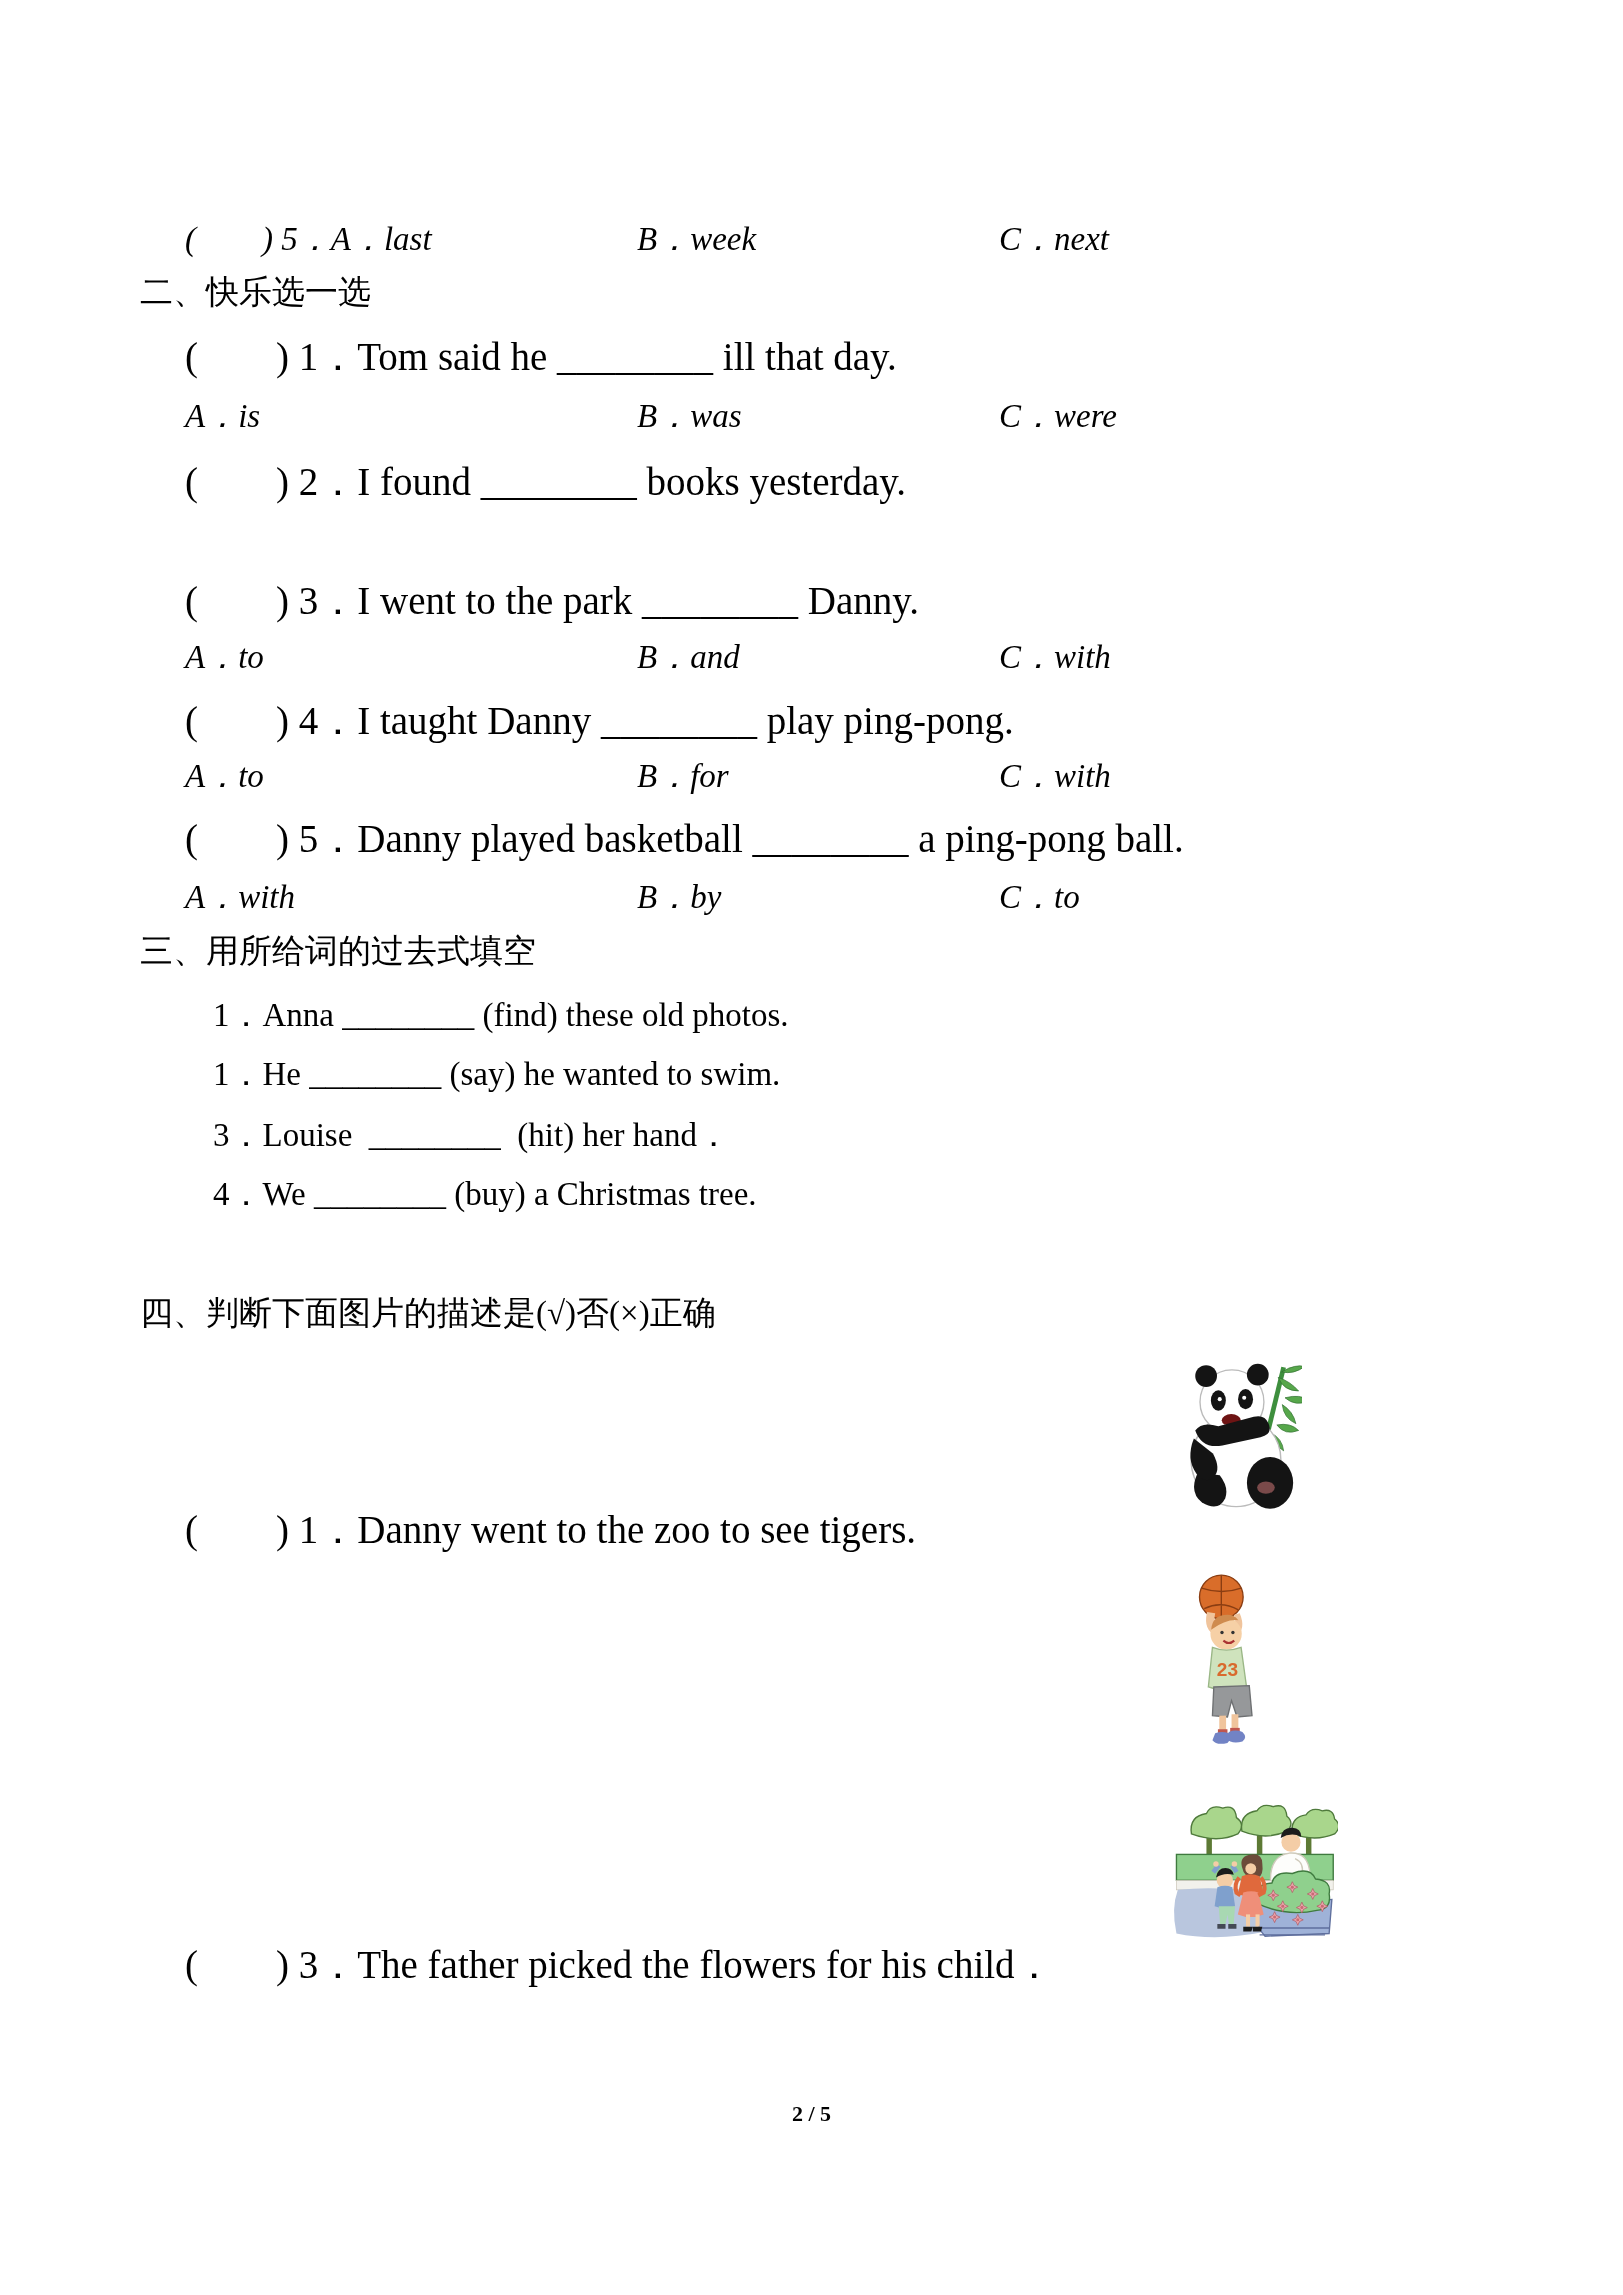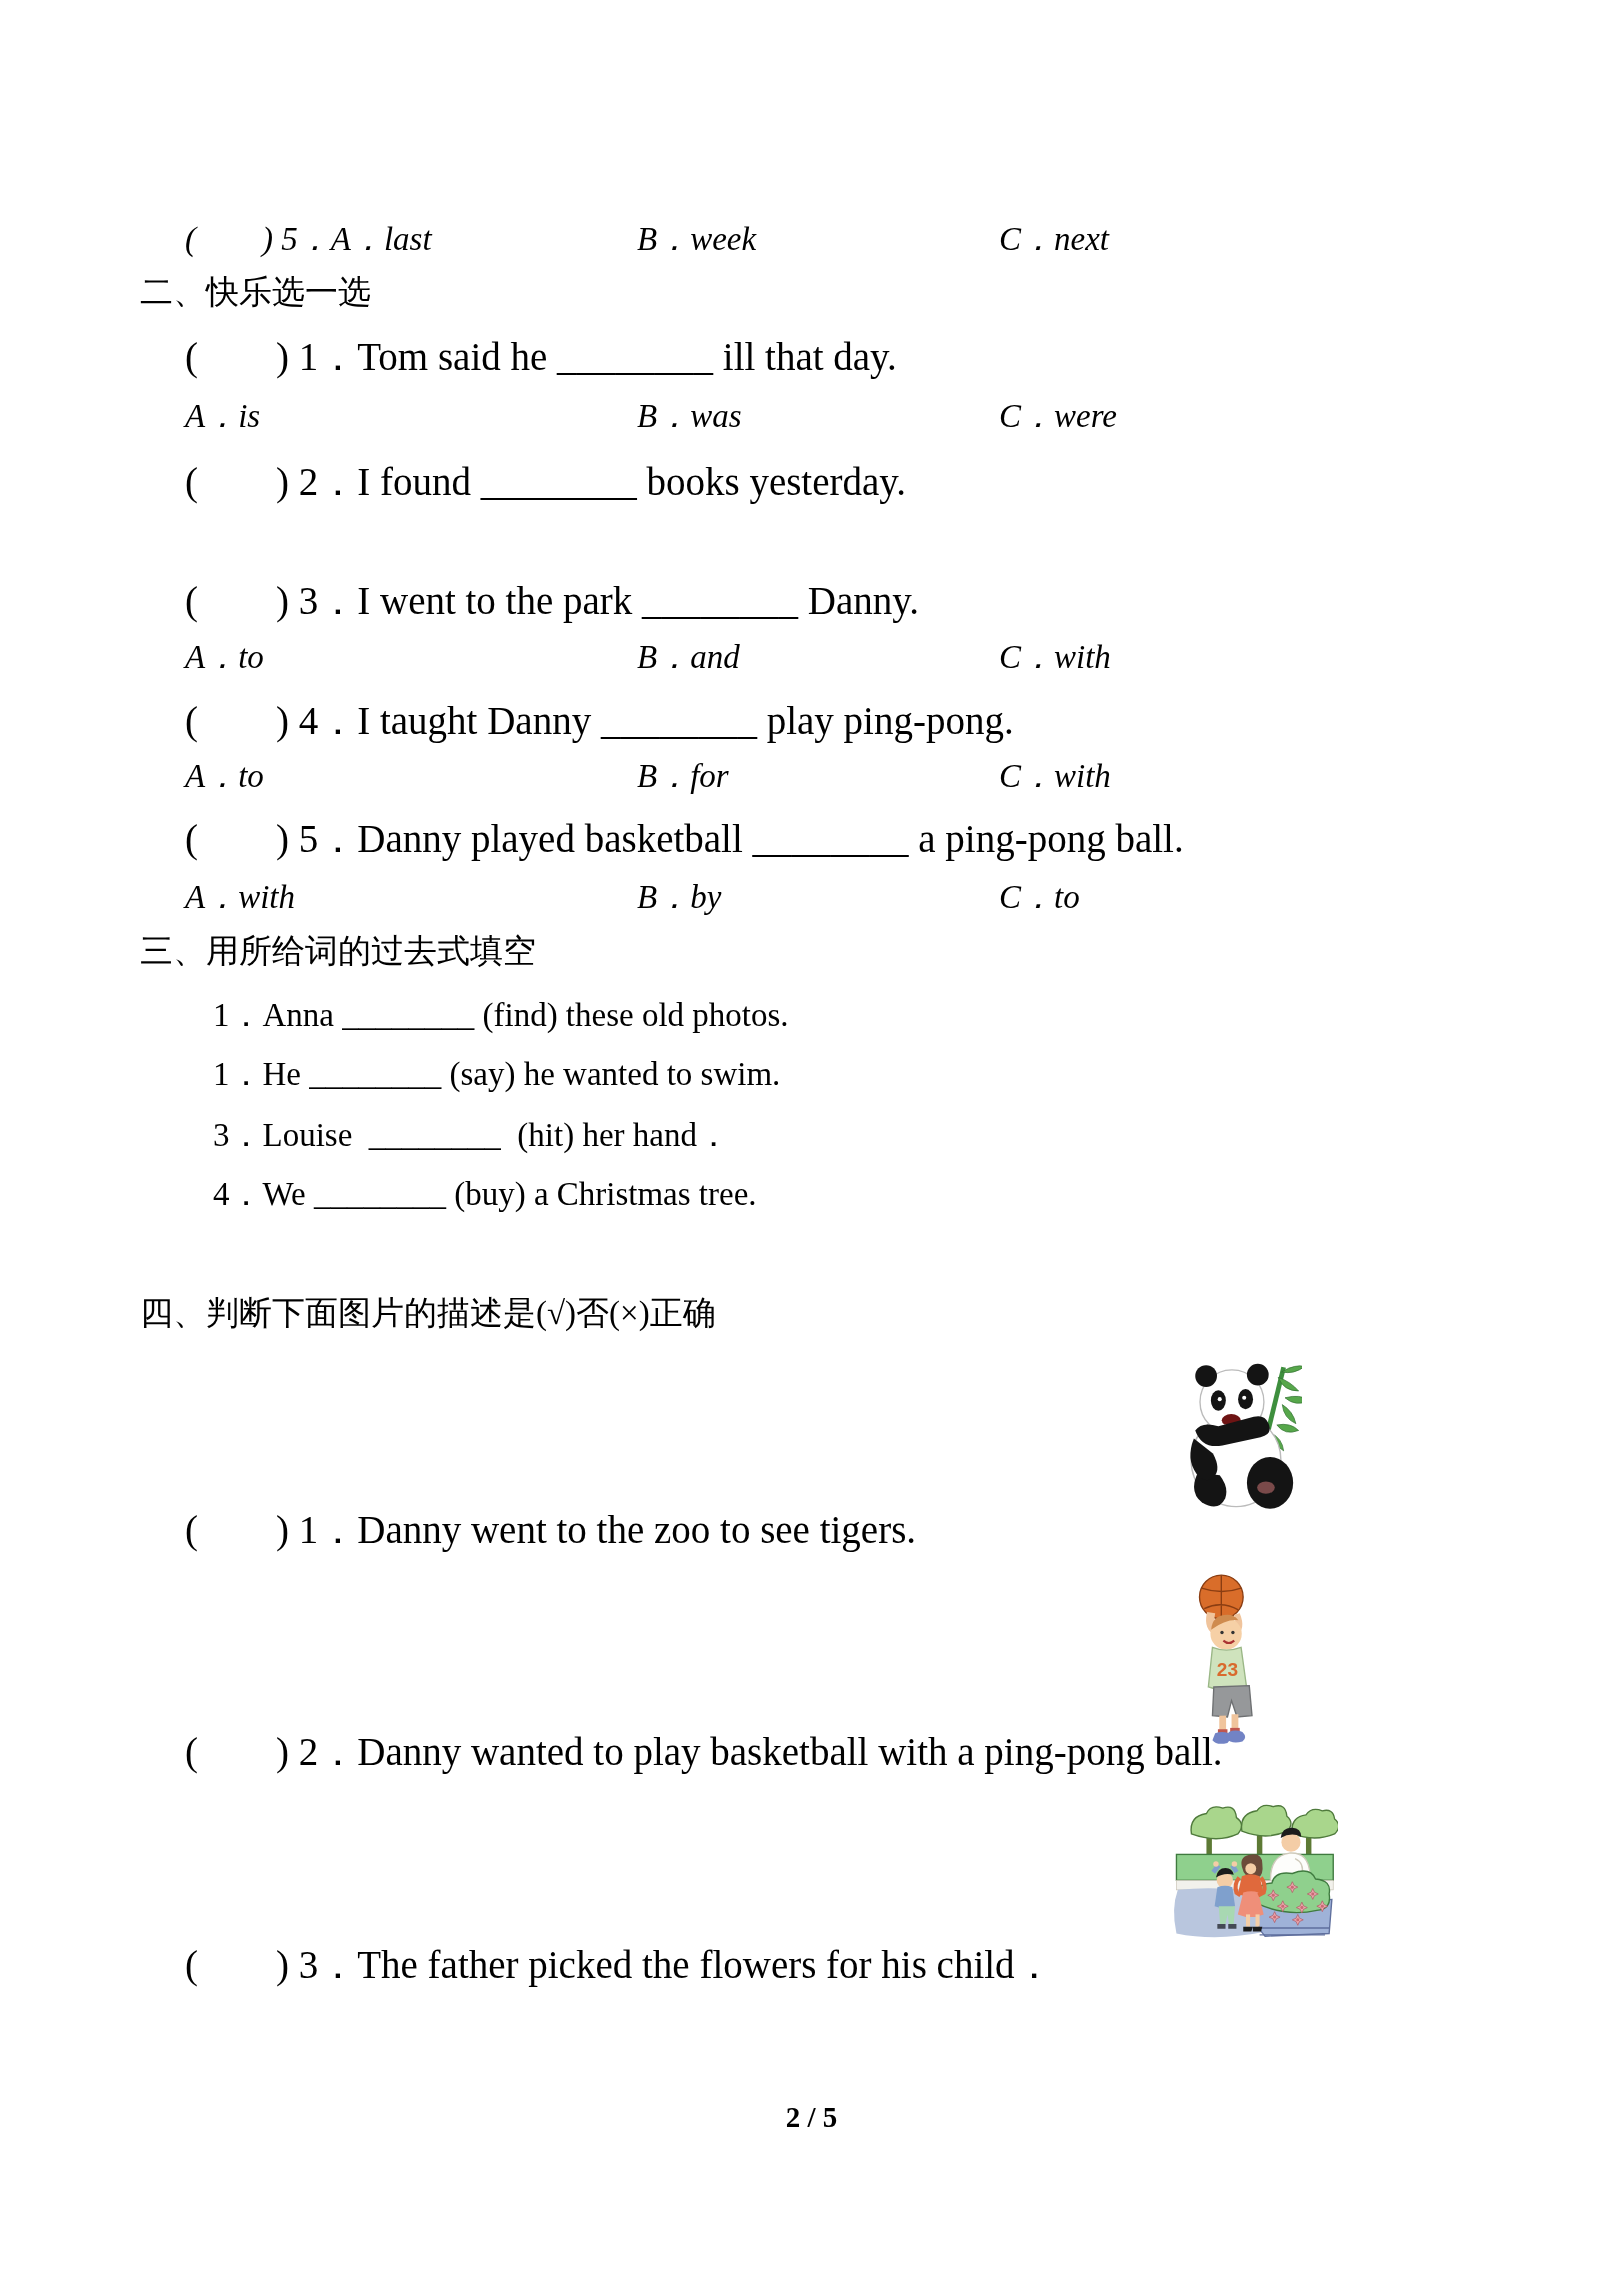--- a/index.html
+++ b/index.html
@@ -50,21 +50,21 @@
   }
   .col-a{left:185px;}
   .col-b{left:637px;}
   .col-c{left:999px;}
   .footer{
     position:absolute;
     top:2101px;
     left:0;
     width:100%;
     text-align:center;
-    font-size:29px;
+    font-size:22px;
     font-weight:bold;
   }
   .illus{position:absolute;}
   .illus svg{display:block;width:100%;height:100%;}
 </style>
 </head>
 <body>
 
 <div class="page">
 
@@ -161,21 +161,20 @@
       <path d="M32 170 l52 -2 l4 44 l-22 2 l-8 -24 l-6 24 l-22 -2z" fill="#96989a" stroke="#6e7072" stroke-width="2"></path>
       <rect x="40" y="212" width="10" height="22" fill="#f0c49c"></rect>
       <rect x="58" y="210" width="10" height="22" fill="#f0c49c"></rect>
       <rect x="38" y="232" width="14" height="7" fill="#c0564e"></rect>
       <path d="M34 238 q10 -4 20 0 q6 8 -2 14 q-16 4 -22 -4z" fill="#7283c5"></path>
       <rect x="56" y="230" width="14" height="7" fill="#c0564e"></rect>
       <path d="M54 236 q10 -4 20 0 q8 8 0 14 q-16 4 -24 -4z" fill="#7283c5"></path>
     </svg>
   </div>
 
-  <div class="line" style="top:1730px">(  ) 2．Danny wanted to play basketball with a ping-pong ball.</div>
 
   <div class="illus" style="left:1171px;top:1801px;width:167px;height:145px">
     <svg viewBox="0 0 245 212">
       <defs>
         <g id="flower">
           <path d="M0 -8 L2.5 -2.5 L8 0 L2.5 2.5 L0 8 L-2.5 2.5 L-8 0 L-2.5 -2.5 Z" fill="#eba6ae" stroke="#b05560" stroke-width="1"></path>
           <circle r="2.2" fill="#c96a74"></circle>
         </g>
       </defs>
       <g>

